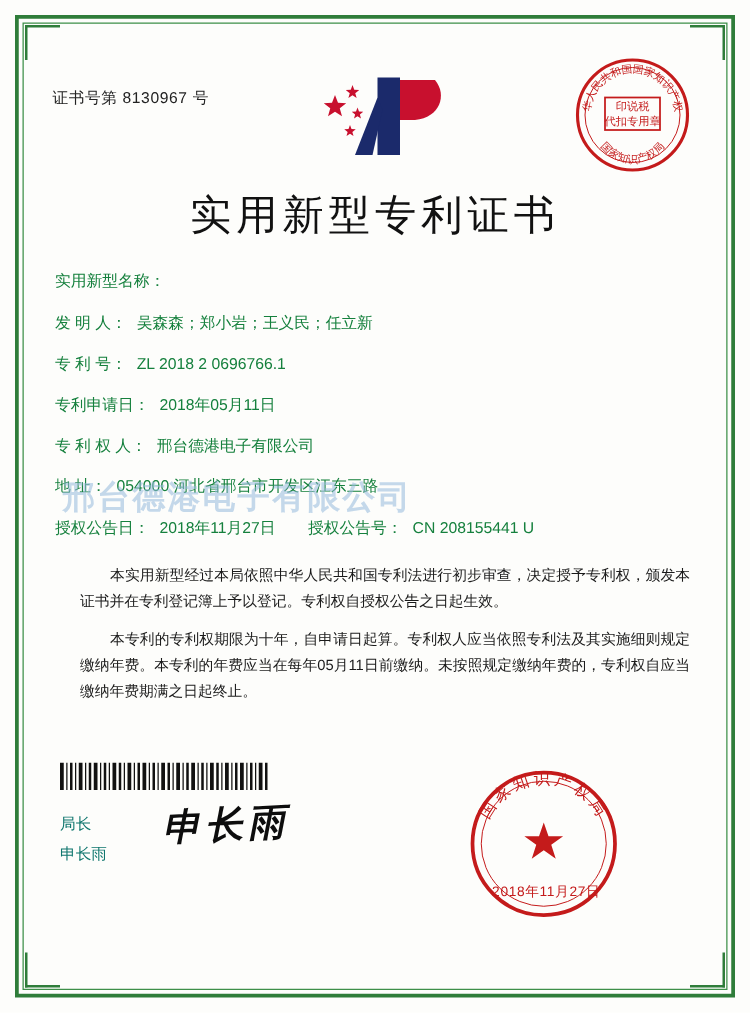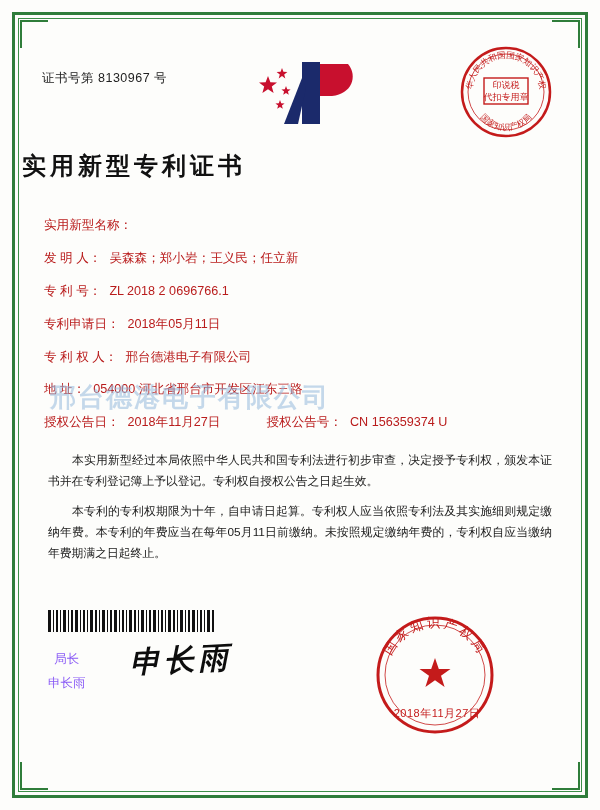--- a/index.html
+++ b/index.html
@@ -87,54 +87,55 @@
     width: 96px;
     height: 96px;
   }
 
   
   .main-title {
     position: absolute;
     left: 0;
     right: 0;
     top: 128px;
+    text-align: center;
     font-family: "DejaVu Sans", sans-serif;
-    font-size: 24px;
-    font-weight: bold;
+    font-size: 33px;
+    font-weight: normal;
     letter-spacing: 4px;
     color: #111;
   }
 
   
   .fields {
     position: absolute;
     left: 22px;
     right: 22px;
     top: 194px;
   }
   .field-row {
     display: flex;
     align-items: center;
     font-size: 12.6px;
-    color: #b91c1c;
+    color: #15803d;
     margin-bottom: 14px;
     line-height: 1.5;
   }
   .field-label {
     white-space: nowrap;
     margin-right: 8px;
   }
   .field-value {
     flex: 1;
   }
   .field-row.dual .field-value {
     flex: none;
   }
   .field-row.dual .second-label {
-    margin-left: 46px;
+    margin-left: 26px;
     margin-right: 8px;
     white-space: nowrap;
     font-family: Liberation Serif, serif;
   }
 
   
   .watermark {
     position: absolute;
     left: 28px;
     top: 358px;
@@ -151,42 +152,41 @@
     position: absolute;
     left: 26px;
     right: 26px;
     top: 428px;
     font-size: 11.8px;
     line-height: 1.75;
     color: #1a1a1a;
     text-align: justify;
   }
   .body-text p {
-    margin: 0 0 10px 0;
+    margin: 0 0 10px 16px;
     text-indent: 24px;
   }
 
   
   .barcode {
     position: absolute;
     left: 26px;
     top: 588px;
     width: 170px;
     height: 22px;
   }
 
   
   .sig-block {
     position: absolute;
     left: 26px;
     top: 626px;
     font-size: 12.5px;
     line-height: 1.9;
-    color: #8b5cf6;
-    text-align: center;
+    color: #0f766e;
   }
   .sig-script {
     position: absolute;
     left: 108px;
     top: 618px;
     font-family: "DejaVu Serif", serif;
     font-size: 30px;
     font-style: italic;
     font-weight: bold;
     color: #0d0d0d;
@@ -300,21 +300,21 @@
 
       <div class="field-row">
         <span class="field-label">地 址：</span>
         <span class="field-value">054000 河北省邢台市开发区江东三路</span>
       </div>
 
       <div class="field-row dual">
         <span class="field-label">授权公告日：</span>
         <span class="field-value">2018年11月27日</span>
         <span class="second-label">授权公告号：</span>
-        <span class="field-value">CN 156359374 U</span>
+        <span class="field-value">CN 208155441 U</span>
       </div>
 
     </div>
 
     <div class="watermark">邢台德港电子有限公司</div>
 
     <div class="body-text">
       <p>本实用新型经过本局依照中华人民共和国专利法进行初步审查，决定授予专利权，颁发本证书并在专利登记簿上予以登记。专利权自授权公告之日起生效。</p>
       <p>本专利的专利权期限为十年，自申请日起算。专利权人应当依照专利法及其实施细则规定缴纳年费。本专利的年费应当在每年05月11日前缴纳。未按照规定缴纳年费的，专利权自应当缴纳年费期满之日起终止。</p>
     </div>

